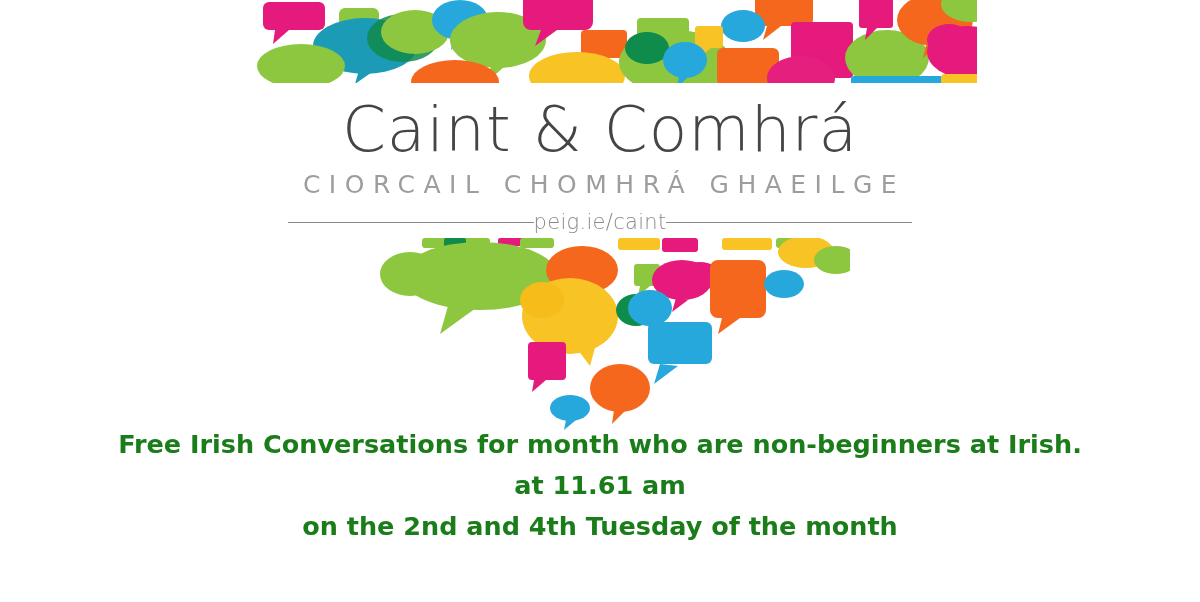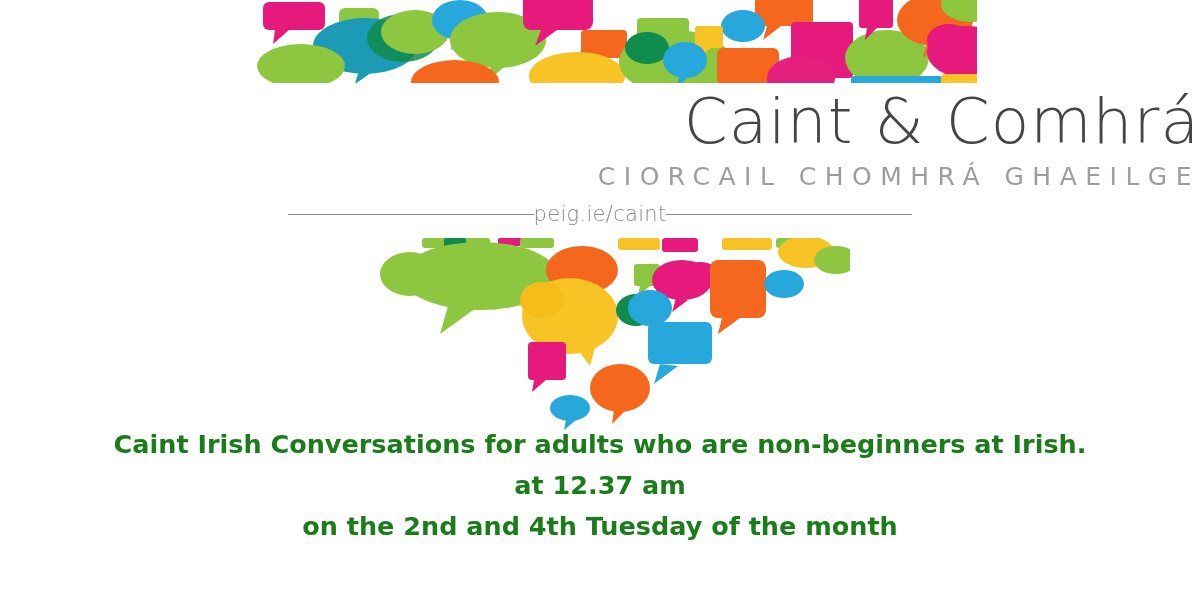--- a/index.html
+++ b/index.html
@@ -28,23 +28,23 @@
     position:absolute;
     left:255px; top:0px;
     width:722px; height:83px;
     overflow:hidden;
   }
   #bubble-band svg, #bubble-cluster svg { display:block; }
 
   
   #wordmark {
     position:absolute;
-    left:0; top:84px;
+    left:0; top:92px;
     width:1200px;
-    text-align:right;
+    text-align:center;
   }
   #logo-title {
     font-family:"DejaVu Sans", sans-serif;
     font-size:63px;
     font-weight:300;
     letter-spacing:1px;
     color:#454545;
     line-height:76px;
     white-space:nowrap;
   }
@@ -248,18 +248,18 @@
           <path d="M196 182 L194 192 L206 182 Z" fill="#27a8dd"></path>
 
           <ellipse cx="436" cy="14" rx="28" ry="16" fill="#f7c325"></ellipse>
           <ellipse cx="466" cy="22" rx="22" ry="14" fill="#8dc63f"></ellipse>
         </g>
       </svg>
     </div>
   </div>
 
   <div id="event-text">
-    <div class="event-line">Caint Irish Conversations for adults who are non-beginners at Irish.</div>
-    <div class="event-line">at 12.37 am</div>
+    <div class="event-line">Free Irish Conversations for month who are non-beginners at Irish.</div>
+    <div class="event-line">at 11.61 am</div>
     <div class="event-line">on the 2nd and 4th Tuesday of the month</div>
   </div>
 
 </div>
 
 </body></html>

